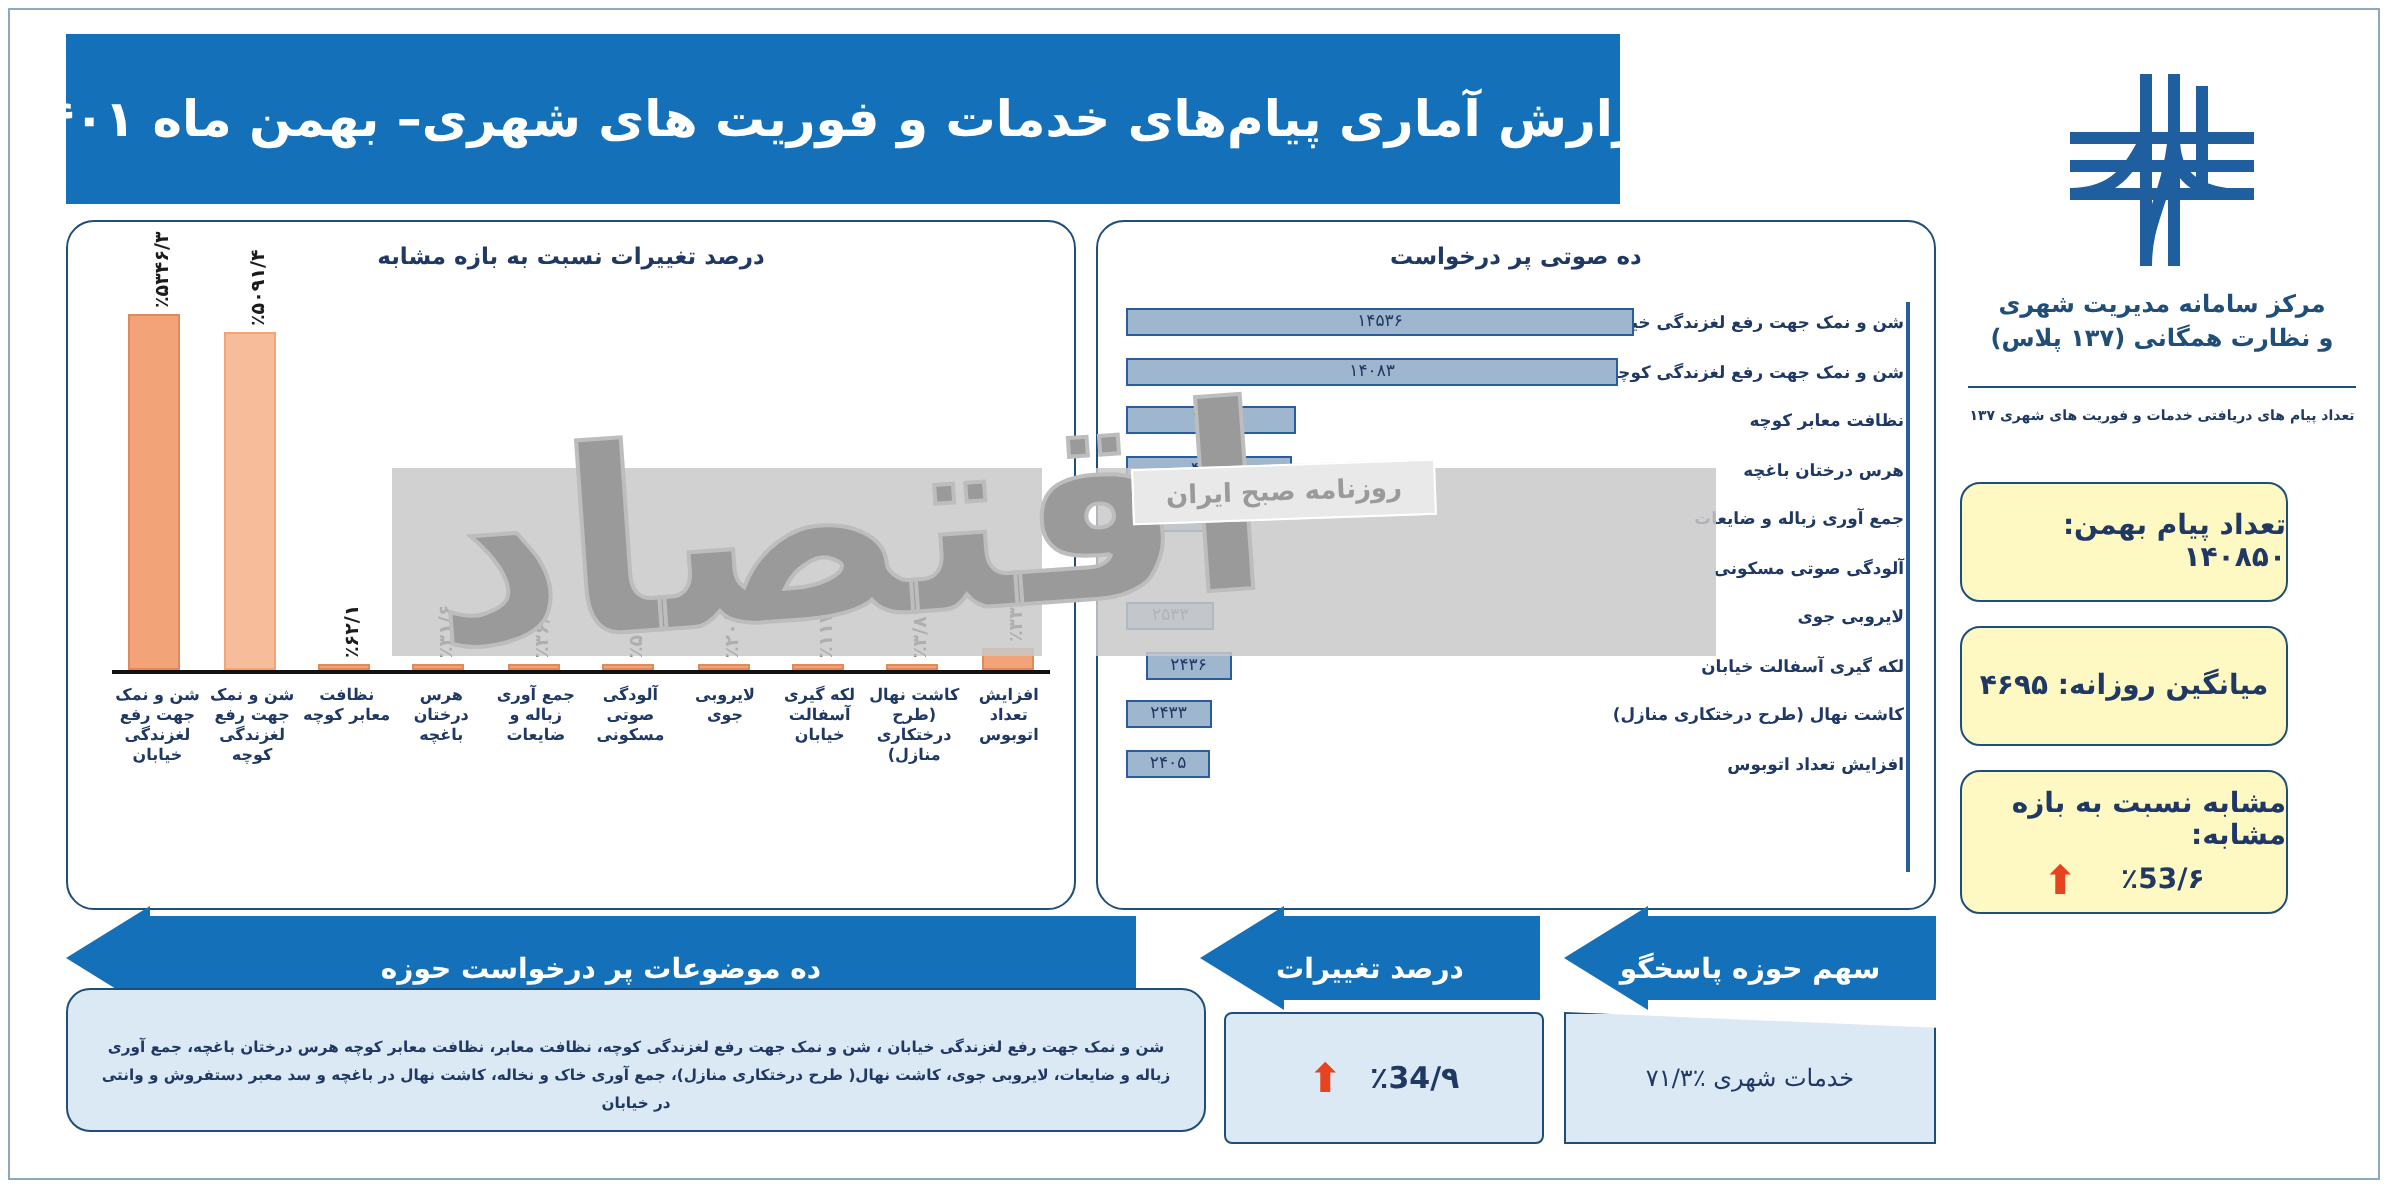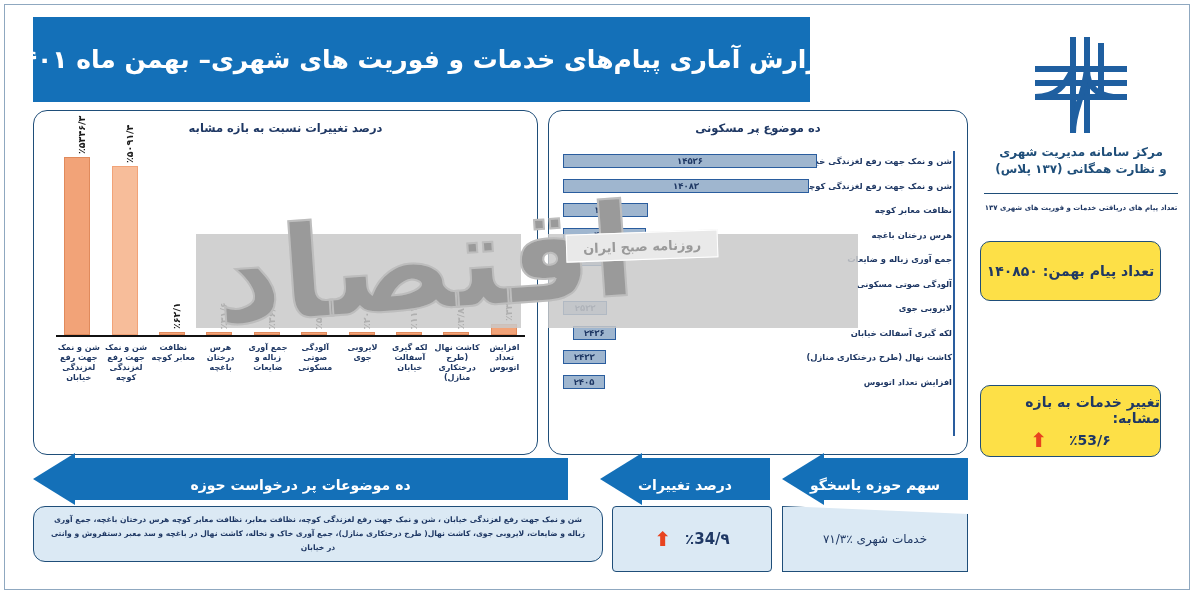--- a/index.html
+++ b/index.html
@@ -90,21 +90,21 @@
   }
   .hrow-track{
     flex:1 1 auto;display:flex;flex-direction:row-reverse;align-items:center;
     position:relative;height:100%;
   }
   .hbar{
     height:14px;background:#9fb6cf;border:1.2px solid #2a5d9e;box-sizing:border-box;
     display:flex;align-items:center;justify-content:center;
   }
   .hbar-val{
-    font-size:8.5px;color:#1f3864;font-weight:bold;direction:ltr;
+    font-size:8.5px;color:#1f3864;font-weight:normal;direction:ltr;
     letter-spacing:.4px;
   }
   .haxis{
     position:absolute;right:0;top:2px;bottom:6px;width:1.6px;background:#2a5d9e;
   }
 
   
   .wm-grey{
     position:absolute;background:#c9c9c9;opacity:.85;pointer-events:none;
   }
@@ -139,22 +139,22 @@
     font-size:12px;line-height:17px;font-weight:bold;color:#1f4e79;direction:rtl;
   }
   .org-divider{
     position:absolute;left:16px;top:176px;width:194px;height:1.4px;background:#1f4e79;
   }
   .org-caption{
     position:absolute;left:0;top:187px;width:226px;text-align:center;
     font-size:7px;color:#1f3864;direction:rtl;font-weight:bold;
   }
   .stat-box{
-    position:absolute;left:12px;width:181px;
-    background:#fde047;border:1.6px solid #1f4e79;border-radius:10px;
+    position:absolute;left:12px;width:164px;
+    background:#fef9c3;border:1.6px solid #1f4e79;border-radius:10px;
     box-sizing:border-box;display:flex;flex-direction:column;
     align-items:center;justify-content:center;
   }
   .stat-1{top:224px;height:60px;}
   .stat-2{top:296px;height:60px;}
   .stat-3{top:368px;height:72px;}
   .stat-text{
     font-size:14px;font-weight:bold;color:#1f3864;direction:rtl;
   }
   .stat-row{
@@ -189,21 +189,21 @@
   .a2{left:600px;top:458px;width:170px;}
   .a2 .shaft{left:42px;right:0;}
   .a3{left:782px;top:458px;width:186px;}
   .a3 .shaft{left:42px;right:0;}
 
   .info-box{
     position:absolute;background:#dbe9f4;border:1.4px solid #1f4e79;
     box-sizing:border-box;display:flex;align-items:center;justify-content:center;
   }
   .b1{
-    left:33px;top:506px;width:570px;height:56px;border-radius:12px;padding:6px 14px;
+    left:33px;top:494px;width:570px;height:72px;border-radius:12px;padding:6px 14px;align-items:flex-end;
   }
   .b1-text{
     font-size:7.6px;line-height:14px;color:#1f3864;direction:rtl;text-align:center;
     font-weight:bold;
   }
   .b2{
     left:612px;top:506px;width:160px;height:66px;border-radius:4px;
   }
   .b2-inner{display:flex;flex-direction:row-reverse;align-items:center;gap:14px;}
   .b2-val{font-size:15px;font-weight:bold;color:#1f3864;direction:ltr;}
@@ -281,21 +281,21 @@
         <div class="vlabel">جمع آوری زباله و ضایعات</div>
         <div class="vlabel">آلودگی صوتی مسکونی</div>
         <div class="vlabel">لایروبی جوی</div>
         <div class="vlabel">لکه گیری آسفالت خیابان</div>
         <div class="vlabel">کاشت نهال (طرح درختکاری منازل)</div>
         <div class="vlabel">افزایش تعداد اتوبوس</div>
       </div>
   </div>
 
   <div class="panel panel-right">
-    <div class="panel-title">ده موضوع پر مسکونی</div>
+    <div class="panel-title">ده صوتی پر درخواست</div>
     <div class="hchart" id="hchart">
       <div class="haxis"></div>
     <div class="hrow">
           <div class="hrow-label">شن و نمک جهت رفع لغزندگی خیابان</div>
           <div class="hrow-track">
             <div class="hbar" style="width: 100%;">
               <span class="hbar-val">۱۴۵۳۶</span>
             </div>
           </div>
         </div>
@@ -398,23 +398,26 @@
       <div>مرکز سامانه مدیریت شهری</div>
       <div>و نظارت همگانی (۱۳۷ پلاس)</div>
     </div>
     <div class="org-divider"></div>
     <div class="org-caption">تعداد پیام های دریافتی خدمات و فوریت های شهری ۱۳۷</div>
 
     <div class="stat-box stat-1">
       <div class="stat-text">تعداد پیام بهمن: ۱۴۰۸۵۰</div>
     </div>
 
+    <div class="stat-box stat-2">
+      <div class="stat-text">میانگین روزانه: ۴۶۹۵</div>
+    </div>
 
     <div class="stat-box stat-3">
-      <div class="stat-text">تغییر خدمات به بازه مشابه:</div>
+      <div class="stat-text">مشابه نسبت به بازه مشابه:</div>
       <div class="stat-row">
         <span class="arrow-up-glyph">⬆</span>
         <span class="stat-value">٪53/۶</span>
       </div>
     </div>
   </div>
 
   <div class="band-arrow a1">
     <div class="shaft"></div>
     <div class="head"></div>

